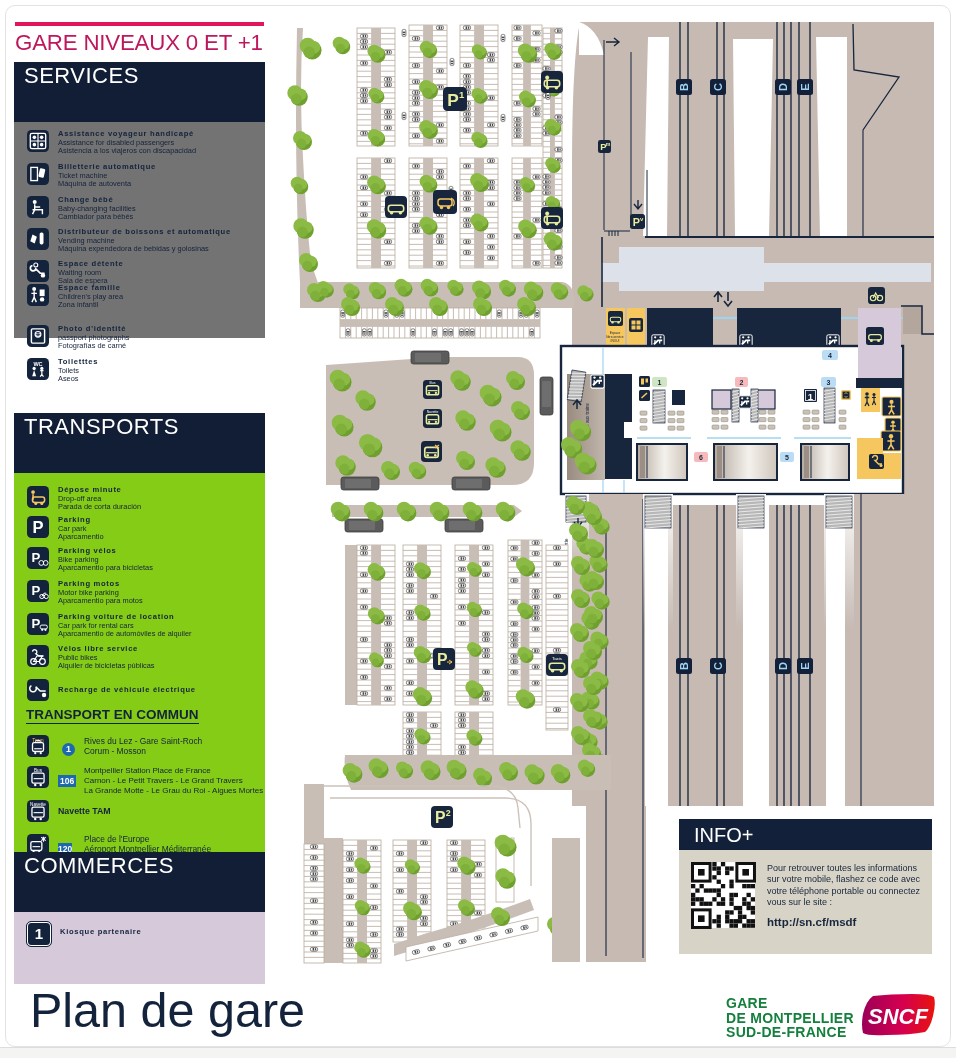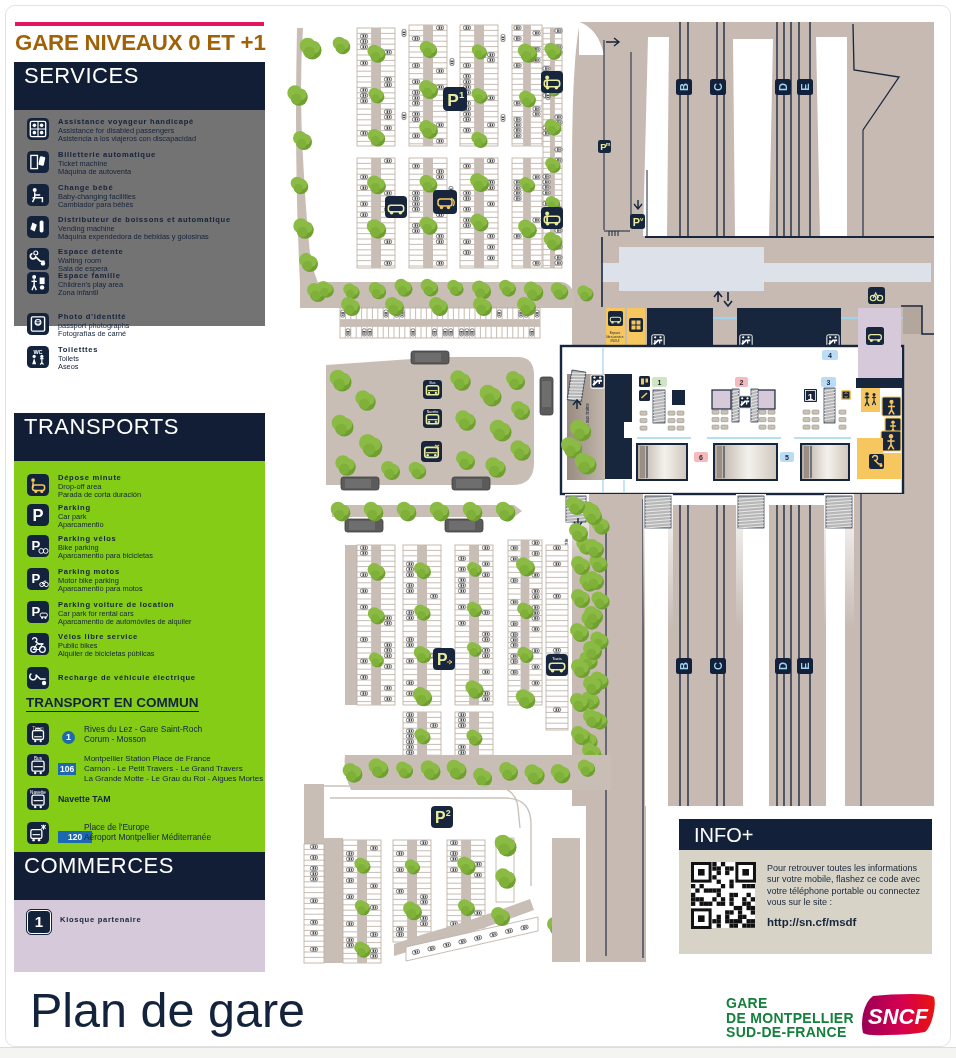--- a/index.html
+++ b/index.html
@@ -1,21 +1,21 @@
 <!DOCTYPE html>
 <html><head><meta charset="utf-8"><style>
 html,body{margin:0;padding:0;width:956px;height:1058px;background:#fff;font-family:"Liberation Sans",sans-serif;overflow:hidden}
 #page{position:relative;width:956px;height:1058px}
 .border{position:absolute;left:5px;top:5px;width:944px;height:1040px;border:1px solid #e3e3e3;border-radius:10px}
 .footline{position:absolute;left:0;top:1047px;width:956px;height:11px;background:#f4f4f3;border-top:1px solid #ddd}
 svg.map{position:absolute;left:0;top:0}
 .pinkbar{position:absolute;left:15px;top:22px;width:249px;height:4px;background:#e0175f}
-.title{position:absolute;left:15px;top:30px;font-size:22.3px;font-weight:bold;color:#a16207;letter-spacing:-0.2px}
+.title{position:absolute;left:15px;top:30px;font-size:22.3px;font-weight:normal;color:#be185d;letter-spacing:-0.2px}
 .panel{position:absolute;left:14px;width:251px}
-.phead{background:#111e35;color:#fff;font-size:22px;line-height:27px;height:44px;padding:0 0 4px 10px;letter-spacing:0.5px}
+.phead{background:#111e35;color:#fff;font-size:22px;line-height:27px;height:44px;padding:0 0 16px 10px;letter-spacing:0.5px}
 .pbody{position:relative}
 .item{position:absolute;left:13px;display:flex}
 .ic{width:22px;height:22px;border-radius:4.5px;background:#14233c;flex:none;margin-right:9px;position:relative;color:#fff}
 .ic svg{position:absolute;left:0;top:0}
 .tx .t1{font-size:7.6px;font-weight:bold;color:#14233c;letter-spacing:0.7px;line-height:8.6px}
 .tx .t2{font-size:7.4px;color:#14233c;line-height:8.5px}
 .tx{white-space:nowrap}
 .tec{font-size:13.5px;font-weight:bold;color:#14233c;border-bottom:1.5px solid #14233c;display:inline-block;padding-bottom:1px}
 .plan{position:absolute;left:30px;top:982px;font-size:48.5px;color:#14233c}
 .gare{position:absolute;left:726px;top:996px;font-size:14px;font-weight:bold;color:#15803d;line-height:14.5px;letter-spacing:0.3px}
@@ -1362,21 +1362,21 @@
         <div class="item" style="top:361px">
           <div class="ic">
             <svg width="22" height="22" viewBox="0 0 20 20">
               <rect x="3.5" y="7" width="10" height="8" rx="1.5" fill="none" stroke="#fff" stroke-width="1.2"></rect>
               <path d="M5,11.5 h7" stroke="#fff" stroke-width="1"></path>
               <circle cx="6" cy="16.5" r="1.1" fill="#fff"></circle>
               <circle cx="11" cy="16.5" r="1.1" fill="#fff"></circle>
               <path d="M13,6 l4,-3 m-4,0 l4,3 m-2,-3.5 v4.5" stroke="#fff" stroke-width="1"></path>
             </svg>
           </div>
-        <div style="width:26px;padding-top:4px"><span style="display:inline-block;padding:1px 10px;background:#1c69b0;color:#fff;font-size:8.5px;font-weight:bold">120</span></div>
+        <div style="width:26px;padding-top:4px"><span style="display:inline-block;padding:1px 0;background:#1c69b0;color:#fff;font-size:8.5px;font-weight:bold">120</span></div>
         <div class="tx">
             <div class="t3" style="font-size:8.4px;color:#14233c;line-height:10px">Place de l'Europe<br>Aéroport Montpellier Méditerranée</div>
           </div>
         </div>
       </div>
     </div>
 <div class="panel" style="top:852px">
       <div class="phead">COMMERCES</div>
       <div class="pbody" style="height:72px;background:#d6c9da">
         <div class="item" style="top:10px">

